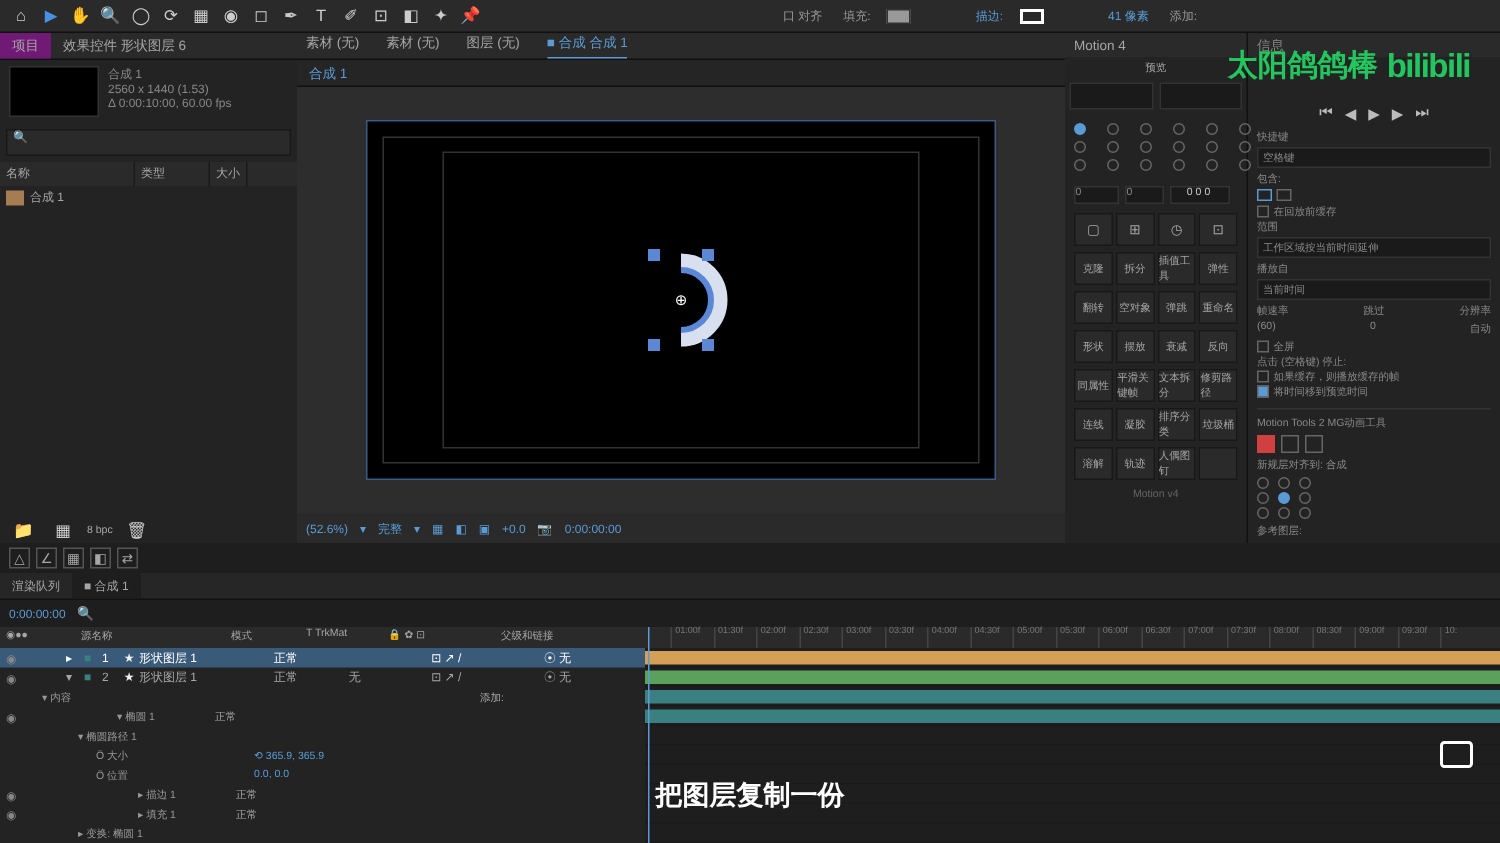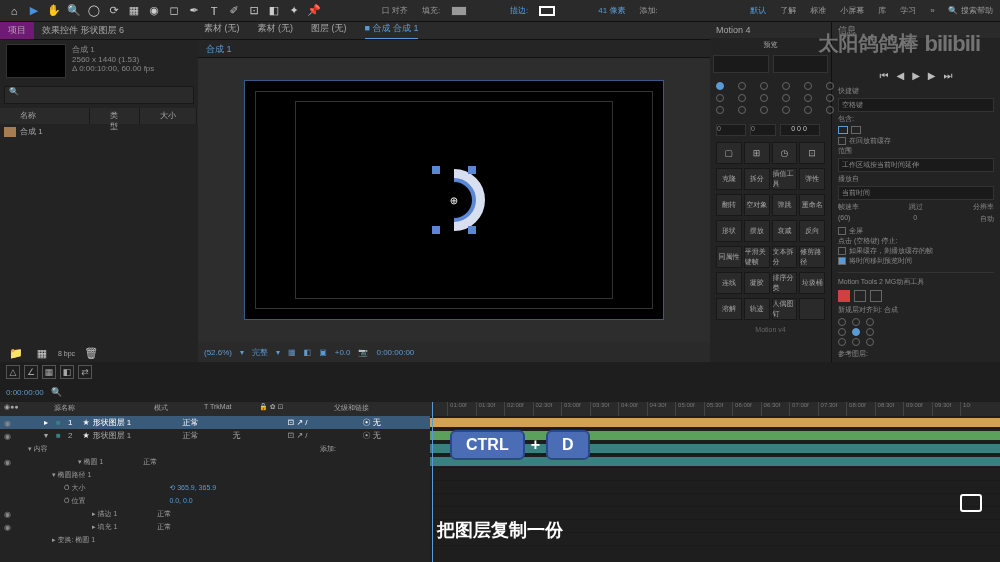--- a/index.html
+++ b/index.html
@@ -14,21 +14,21 @@
 .main-area { display: flex; height: 340px; }
 .project-panel { width: 198px; background: #232323; display: flex; flex-direction: column; }
 .panel-tabs { display: flex; height: 18px; background: #2a2a2a; border-bottom: 1px solid #111; }
 .panel-tab { padding: 2px 8px; font-size: 9px; cursor: pointer; }
 .panel-tab.active { background: #701a75; }
 .comp-info { padding: 4px 6px; display: flex; gap: 6px; }
 .comp-thumb { width: 60px; height: 34px; background: #000; border: 1px solid #333; }
 .comp-details { font-size: 8px; color: #888; }
 .project-search { height: 18px; background: #2a2a2a; border: 1px solid #181818; margin: 4px; font-size: 8px; padding: 0 4px; color: #888; }
 .project-header { display: flex; height: 16px; background: #2a2a2a; font-size: 8px; }
-.proj-col { padding: 2px 20px; border-right: 1px solid #1a1a1a; }
+.proj-col { padding: 2px 4px; border-right: 1px solid #1a1a1a; }
 .project-item { display: flex; align-items: center; padding: 2px 4px; font-size: 8px; }
 .comp-icon { width: 12px; height: 10px; background: #a67c52; margin-right: 4px; }
 .center-panel { flex: 1; background: #232323; display: flex; flex-direction: column; }
 .center-tabs { height: 18px; background: #252525; border-bottom: 1px solid #111; display: flex; }
 .center-tab { padding: 3px 8px; font-size: 9px; color: #5b9bd5; cursor: pointer; }
 .viewer { flex: 1; position: relative; background: #2d2d2d; display: flex; align-items: center; justify-content: center; }
 .canvas { width: 420px; height: 240px; background: #000; position: relative; border: 1px solid #3a5a8a; }
 .safe-zone { position: absolute; border: 1px solid #333; }
 .safe-outer { top: 10px; left: 10px; right: 10px; bottom: 10px; }
 .safe-inner { top: 20px; left: 50px; right: 50px; bottom: 20px; }
@@ -82,21 +82,21 @@
 .layer-prop { padding-left: 24px; font-size: 7px; color: #999; }
 .layer-value { color: #5b9bd5; font-size: 7px; padding-left: 4px; }
 .tracks-panel { flex: 1; background: #1e1e1e; position: relative; }
 .ruler { height: 14px; background: #2a2a2a; position: relative; font-size: 6px; color: #777; }
 .ruler-tick { position: absolute; top: 0; border-left: 1px solid #444; padding-left: 2px; height: 14px; }
 .track-row { height: 13px; position: relative; border-bottom: 1px solid #1a1a1a; }
 .track-bar { position: absolute; top: 2px; height: 9px; background: #d4a056; left: 0; right: 0; }
 .track-bar.green { background: #5ba05b; }
 .track-bar.teal { background: #3a8080; }
 .playhead { position: absolute; top: 0; bottom: 0; left: 2px; width: 1px; background: #5b9bd5; }
-.watermark { position: absolute; top: 30px; right: 20px; color: #737373; font-size: 20px; font-weight: bold; display: flex; align-items: center; gap: 6px; }
+.watermark { position: absolute; top: 30px; right: 20px; color: #22c55e; font-size: 20px; font-weight: bold; display: flex; align-items: center; gap: 6px; }
 .watermark-logo { font-size: 22px; letter-spacing: -1px; }
 .shortcut-overlay { position: absolute; top: 430px; left: 450px; z-index: 10; }
 .shortcut-keys { display: flex; gap: 6px; align-items: center; }
 .key-box { background: #4a6db5; border: 2px solid #2a4a85; border-radius: 6px; color: #fff; font-weight: bold; font-size: 16px; padding: 4px 14px; }
 .plus { color: #fff; font-size: 16px; font-weight: bold; }
 .shortcut-label { color: #fff; font-size: 17px; font-weight: bold; text-align: center; margin-top: 4px; }
 .subtitle { position: absolute; bottom: 20px; left: 50%; transform: translateX(-50%); color: #fff; font-size: 18px; font-weight: bold; }
 .tv-icon { position: absolute; bottom: 50px; right: 18px; width: 22px; height: 18px; border: 2px solid #fff; border-radius: 3px; }
 .thumb-row { width: 60px; height: 18px; background: #1a1a1a; border: 1px solid #333; margin: 1px; }
 </style>
@@ -122,30 +122,20 @@
   <span class="tool-icon">📌</span>
   <div class="toolbar-center">
     <span class="toolbar-text">口 对齐</span>
     <span class="toolbar-text">填充:</span>
     <span style="width:16px;height:10px;background:#999;border:1px solid #333"></span>
     <span class="toolbar-text blue">描边:</span>
     <span style="width:16px;height:10px;border:2px solid #fff"></span>
     <span class="toolbar-text blue">41 像素</span>
     <span class="toolbar-text">添加:</span>
   </div>
-  <div class="toolbar-right">
-    <span class="toolbar-text blue">默认</span>
-    <span class="toolbar-text">了解</span>
-    <span class="toolbar-text">标准</span>
-    <span class="toolbar-text">小屏幕</span>
-    <span class="toolbar-text">库</span>
-    <span class="toolbar-text">学习</span>
-    <span class="toolbar-text">»</span>
-    <span class="toolbar-text" textcontent="搜索帮助">🔍 <span>搜索帮助</span></span>
-  </div>
 </div>
 
 <div class="main-area">
   <div class="project-panel">
     <div class="panel-tabs">
       <span class="panel-tab active">项目</span>
       <span class="panel-tab">效果控件 形状图层 6</span>
     </div>
     <div class="comp-info">
       <div class="comp-thumb"></div>
@@ -373,20 +363,24 @@
   </div>
 </div>
 
 <div class="bottom-panel">
   <div class="overlord-icons">
     <span class="ov-icon">△</span>
     <span class="ov-icon">∠</span>
     <span class="ov-icon">▦</span>
     <span class="ov-icon">◧</span>
     <span class="ov-icon">⇄</span>
+  </div>
+  <div class="timeline-tabs">
+    <span class="tl-tab">渲染队列</span>
+    <span class="tl-tab active">■ <span>合成 1</span></span>
   </div>
   <div class="timeline-header">
     <span class="timecode">0:00:00:00</span>
     <span>🔍</span>
     <div style="flex:1"></div>
   </div>
   <div class="timeline-main">
     <div class="layer-panel">
       <div class="layer-header-row">
         <span class="lh-cell" style="width:50px">◉●●</span>
@@ -507,21 +501,16 @@
     </div>
   </div>
 </div>
 
 <div class="watermark">
   <span>太阳鸽鸽棒</span>
   <span class="watermark-logo">bilibili</span>
 </div>
 
 <div class="shortcut-overlay">
-  <div class="shortcut-keys">
-    <span class="key-box">CTRL</span>
-    <span class="plus">+</span>
-    <span class="key-box">D</span>
-  </div>
 </div>
 
 <div class="subtitle">把图层复制一份</div>
 <div class="tv-icon"></div>
 
 </body></html>

